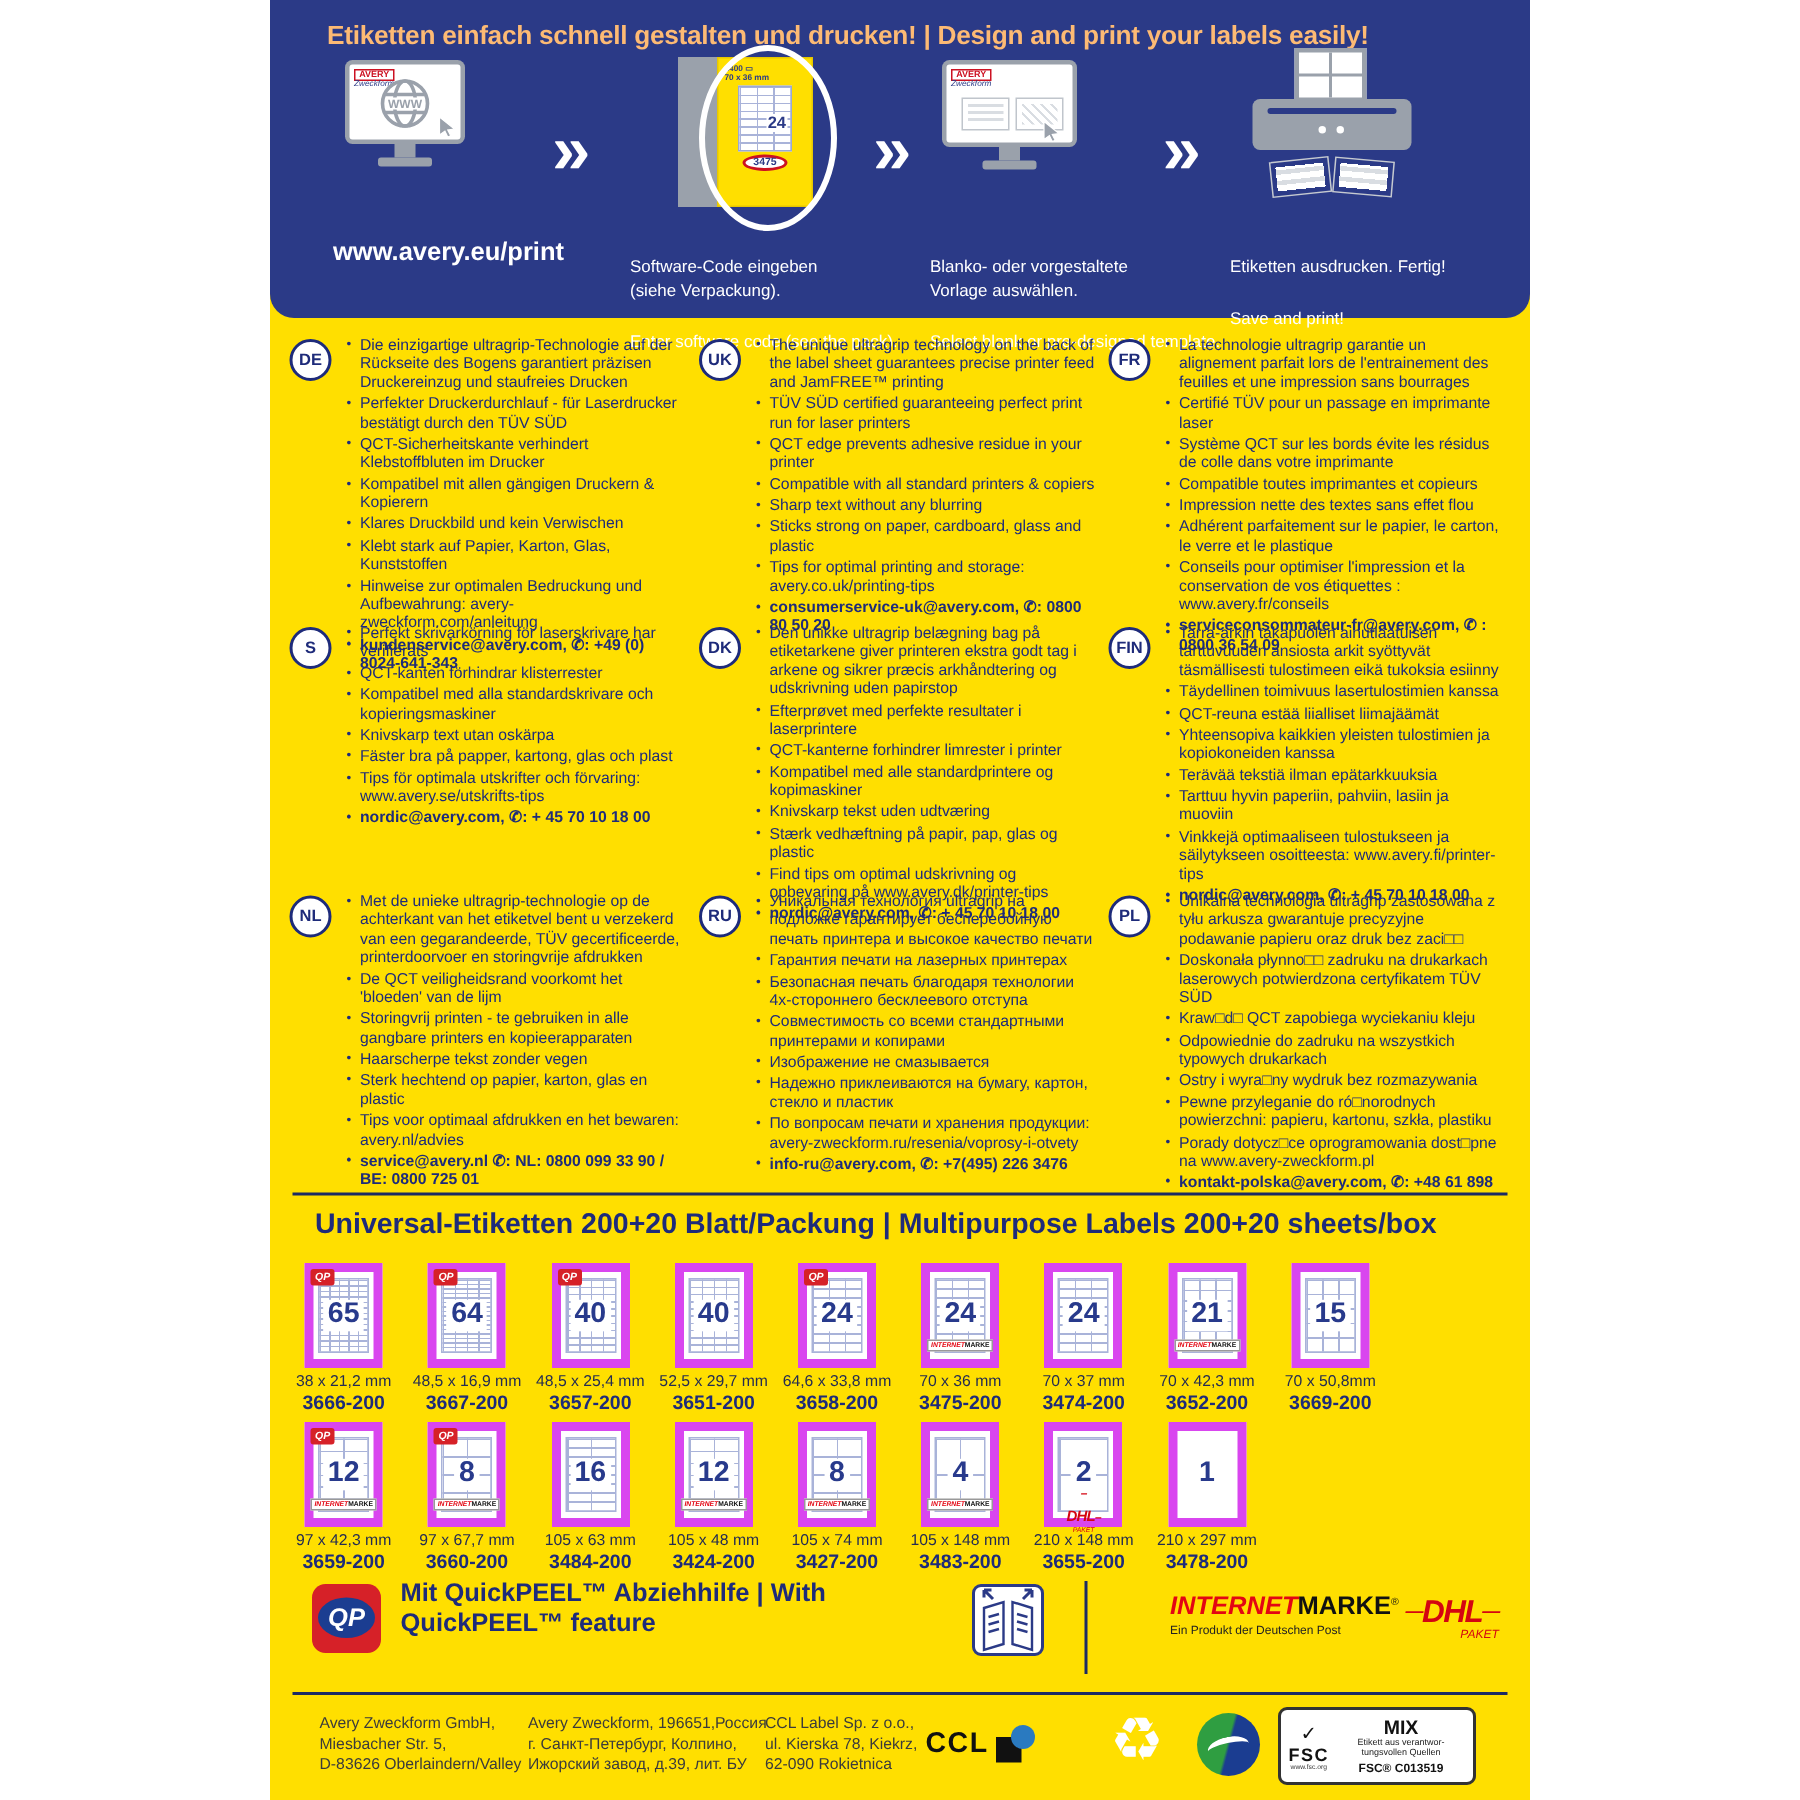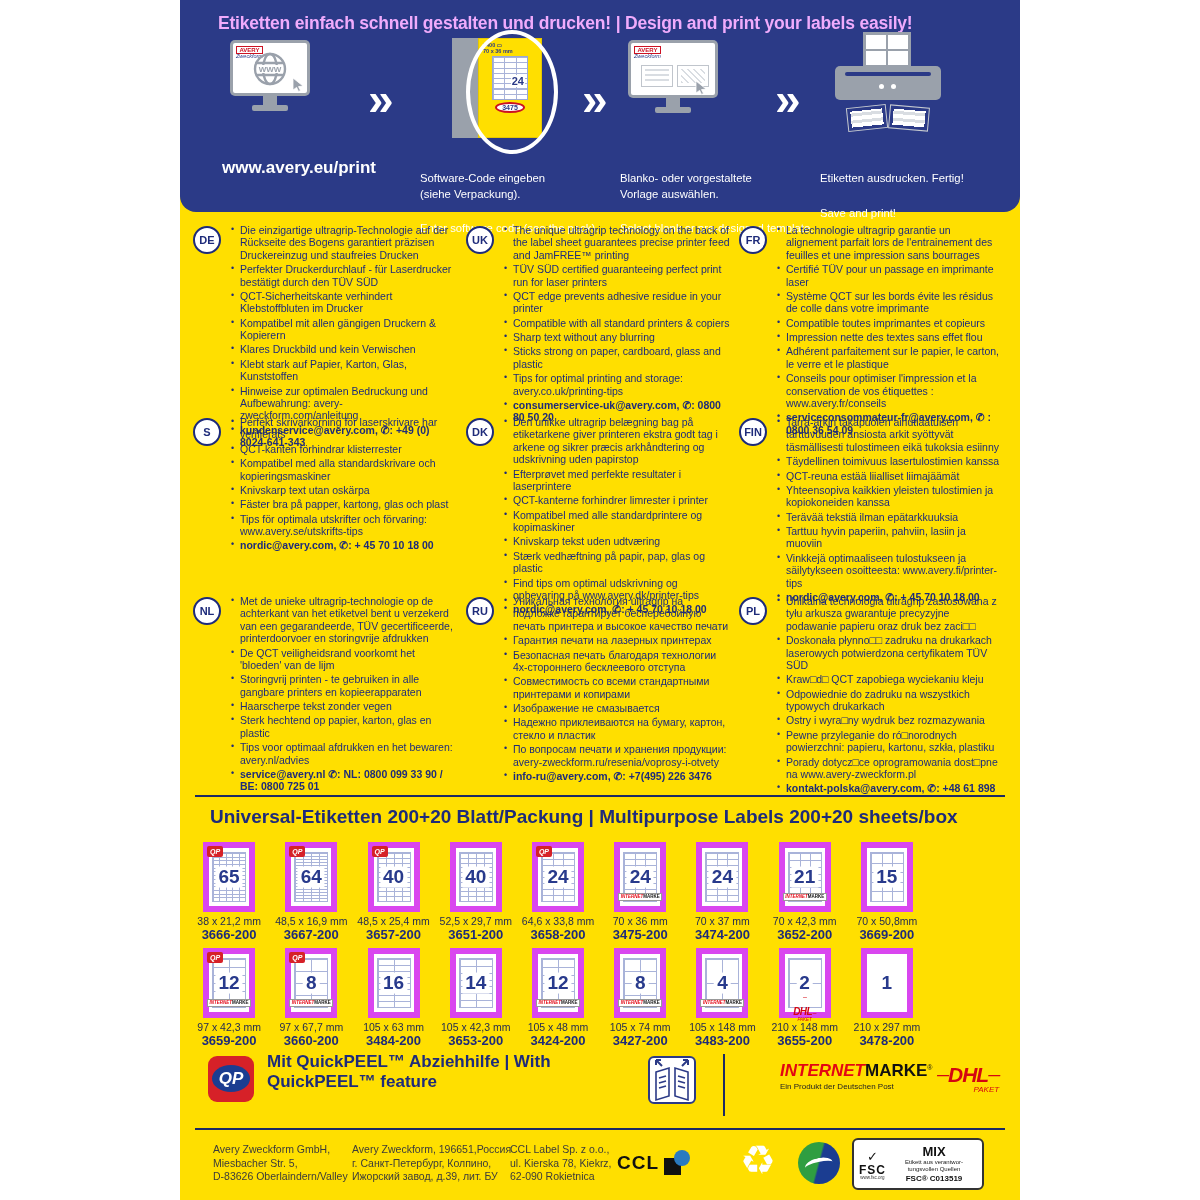--- a/index.html
+++ b/index.html
@@ -2,21 +2,21 @@
 <html><head>
 <meta charset="utf-8">
 <style>
   * { margin:0; padding:0; box-sizing:border-box; }
   body { font-family:"Liberation Sans", sans-serif; background:#fff; }
   .canvas { position:relative; width:1200px; height:1200px; background:#ffffff; overflow:hidden; }
   .sheet  { position:absolute; left:180px; top:0; width:840px; height:1200px; background:#ffdf00; }
 
   
   .hdr { position:absolute; left:0; top:0; width:840px; height:212px; background:#2b3a87; border-radius:0 0 16px 16px; }
-  .hdr-title { position:absolute; left:38px; top:13px; color:#f0abfc; font-weight:bold; font-size:17.5px; letter-spacing:-0.2px; white-space:nowrap; }
+  .hdr-title { position:absolute; left:38px; top:13px; color:#fdba74; font-weight:bold; font-size:17.5px; letter-spacing:-0.2px; white-space:nowrap; }
   .chev { position:absolute; color:#fff; font-size:46px; font-weight:bold; line-height:1; top:76px; }
   .cap { position:absolute; top:156px; color:#fff; font-size:11.3px; line-height:1.35; white-space:pre-line; }
   .cap .en { display:block; margin-top:19px; }
   .cap-url { position:absolute; top:158px; left:42px; color:#fff; font-weight:bold; font-size:17px; }
 
   .monitor { position:absolute; }
   .mon-screen { background:#9aa1ab; border-radius:5px; padding:3px; }
   .mon-inner { background:#fff; border-radius:2px; width:100%; height:100%; position:relative; overflow:hidden; }
   .mon-stand { width:14px; height:9px; background:#9aa1ab; margin:0 auto; }
   .mon-base  { width:36px; height:6px; background:#9aa1ab; border-radius:2px; margin:0 auto; }
@@ -490,30 +490,20 @@
             <div class="sheet-grid" style="--c: 2; --r: 8;"></div>
 
             <span class="pcount">16</span>
 
           </div>
           <div class="pdims">105 x 63 mm</div>
           <div class="pcode">3484-200</div>
         </div>
         <div class="pcard">
           <div class="sheet-thumb">
-            <div class="sheet-grid" style="--c: 2; --r: 7;"></div>
-
-            <span class="pcount">14</span>
-
-          </div>
-          <div class="pdims">105 x 42,3 mm</div>
-          <div class="pcode">3653-200</div>
-        </div>
-        <div class="pcard">
-          <div class="sheet-thumb">
             <div class="sheet-grid" style="--c: 2; --r: 6;"></div>
 
             <span class="pcount">12</span>
             <span class="im-mini"><span class="im-red">INTERNET</span><span class="im-black">MARKE</span></span>
 
           </div>
           <div class="pdims">105 x 48 mm</div>
           <div class="pcode">3424-200</div>
         </div>
         <div class="pcard">

